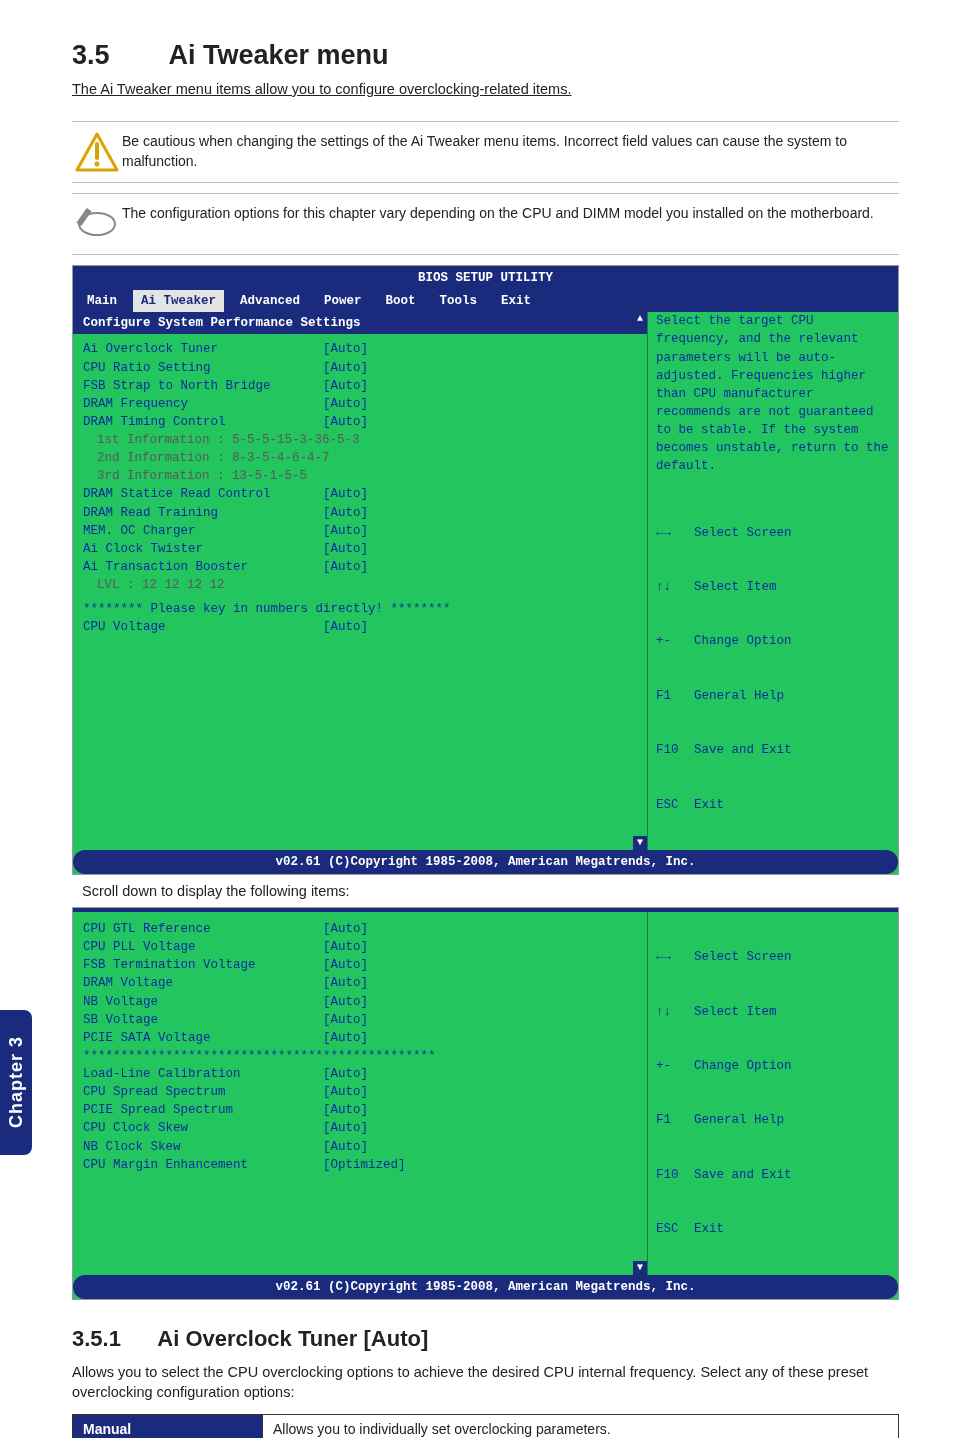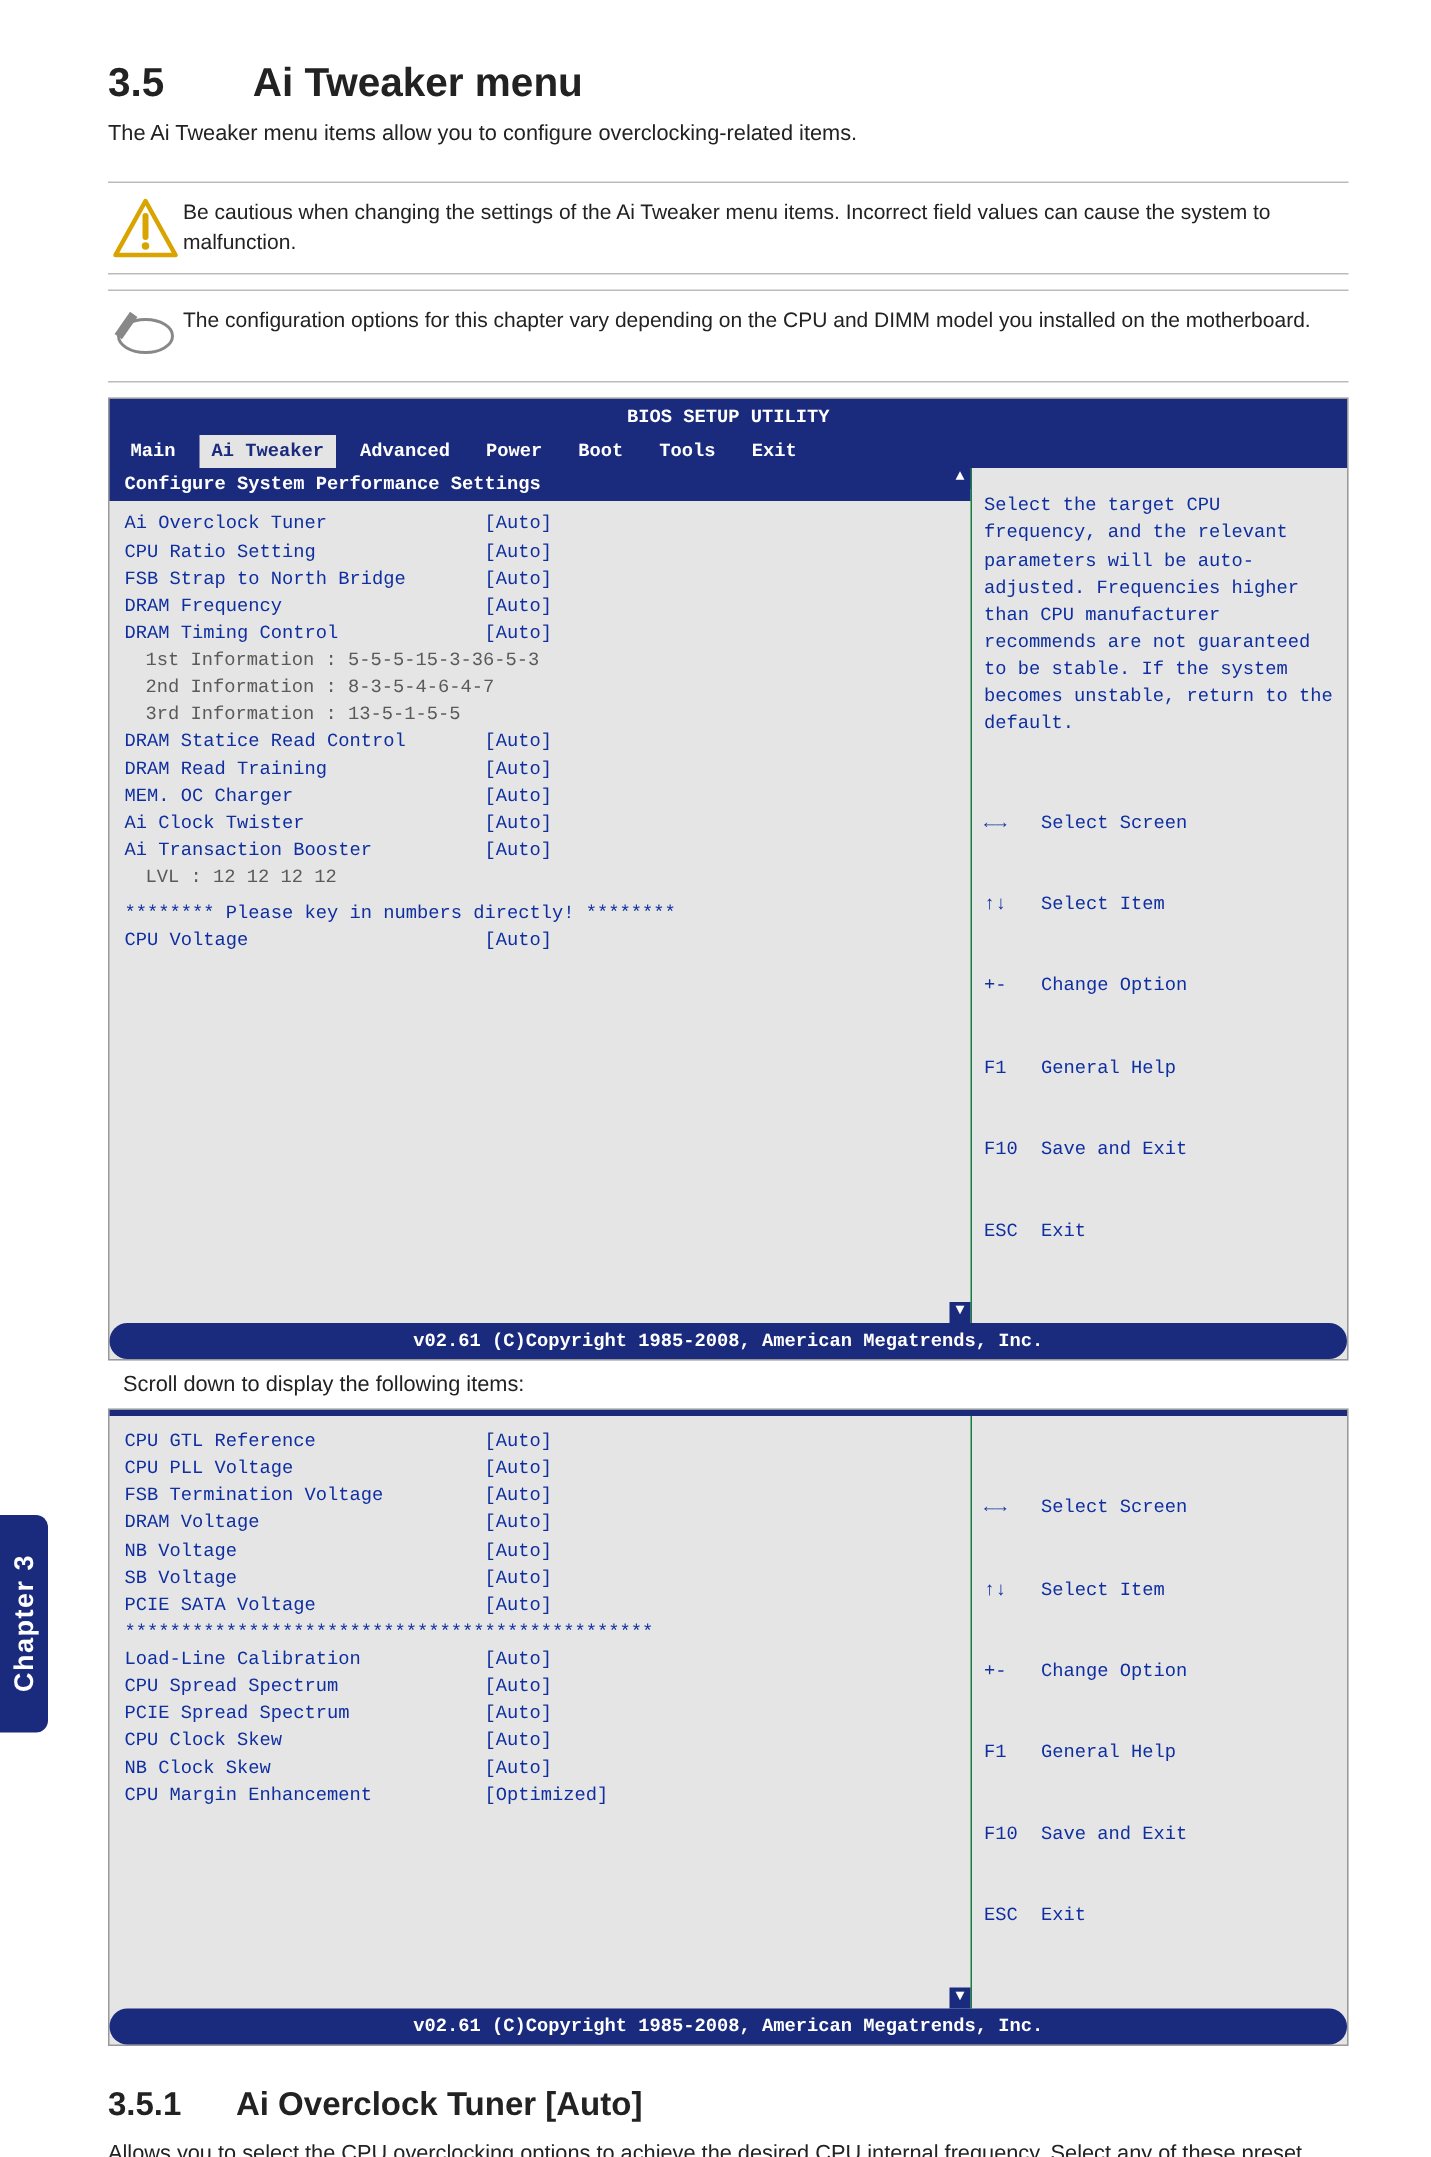--- a/index.html
+++ b/index.html
@@ -16,41 +16,41 @@
     padding: 40px 55px 20px 72px;
     min-height: 1380px;
     position: relative;
   }
   h1.section {
     font-size: 27px;
     font-weight: bold;
     margin: 0 0 10px 0;
   }
   .sec-num { display: inline-block; width: 90px; }
-  p.lead { margin: 6px 0 24px 0; font-size: 14.5px; }
+  p.lead { margin: 6px 0 24px 0; font-size: 14.5px; text-decoration: underline; }
   .callout {
     display: flex;
     align-items: flex-start;
     margin: 10px 0;
     border-top: 1px solid #bbb;
     border-bottom: 1px solid #bbb;
     padding: 10px 0;
   }
   .callout-icon {
     flex: 0 0 50px;
     display: flex;
     align-items: center;
     justify-content: center;
   }
   .callout-icon svg { display: block; }
   .callout-text { flex: 1; font-size: 14px; line-height: 1.4; }
 
   
   .bios {
-    background: #e5e5e5;
+    background: #22c55e;
     border: 1px solid #999;
     font-family: "Courier New", monospace;
     font-size: 12.5px;
     color: #0f2fa0;
     line-height: 1.45;
     margin: 8px 0 8px 0;
   }
   .bios-titlebar {
     background: #1a2b7e;
     color: #fff;
@@ -86,21 +86,21 @@
   }
   .bios-left-header {
     color: #fff;
     background: #1a2b7e;
     font-weight: bold;
     padding: 2px 10px;
     margin: -4px -8px 6px -10px;
   }
   .bios-right {
     flex: 0 0 250px;
-    padding: 16px 8px;
+    padding: 0 8px;
   }
   .bios-row { display: flex; }
   .bios-row .label { flex: 0 0 240px; white-space: pre; }
   .bios-row .val { color: #0f2fa0; }
   .bios-sub-dim { padding-left: 14px; color: #5a5a5a; white-space: pre; }
   .bios-right-text { margin-bottom: 12px; white-space: pre-line; color: #0f2fa0; }
   .bios-right-keys { white-space: pre; color: #0f2fa0; }
   .bios-right-keys .k { display: inline-block; width: 38px; }
   .bios-footer {
     background: #1a2b7e;

